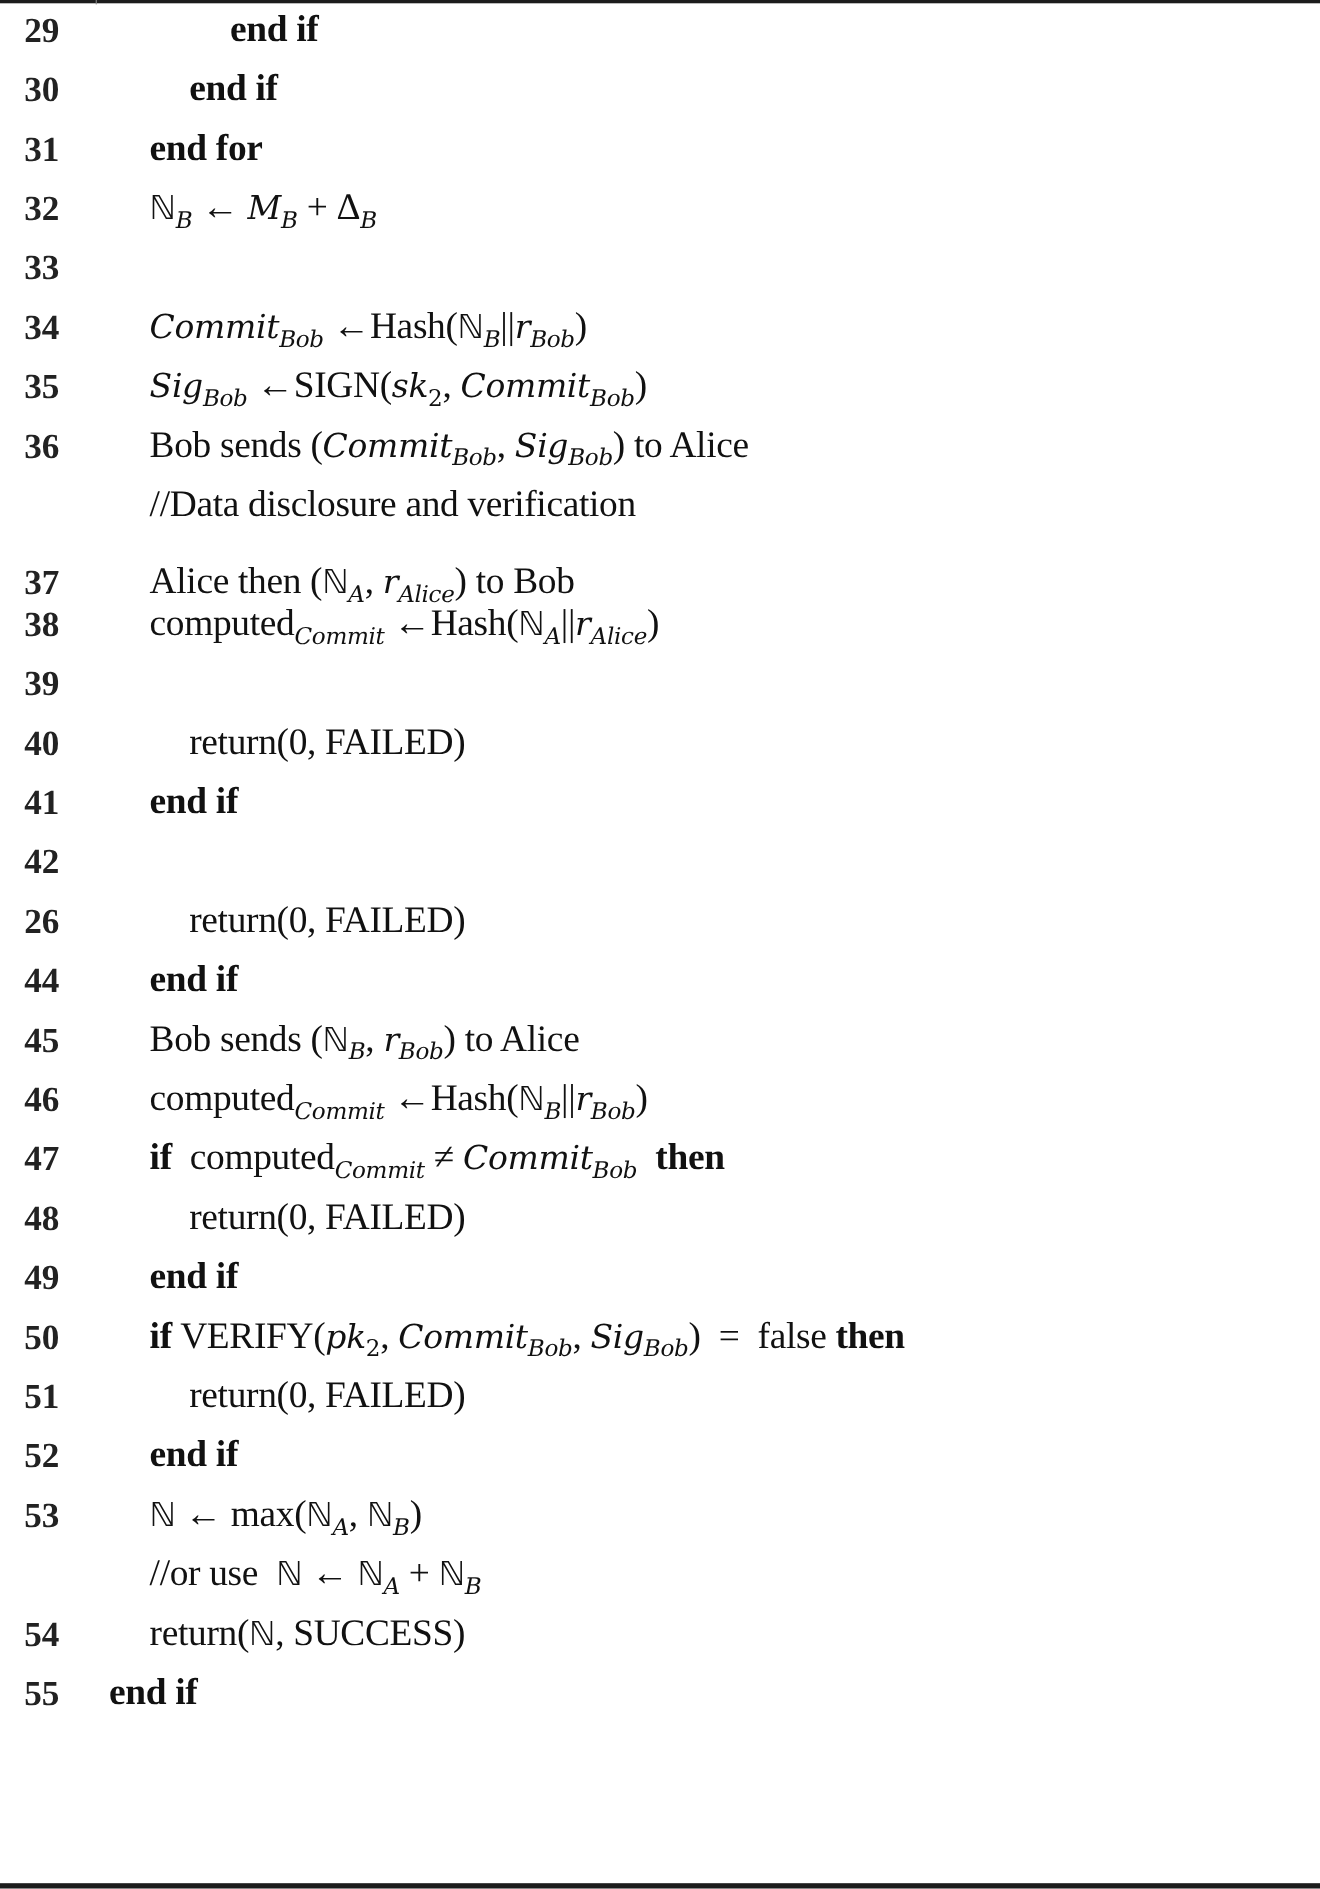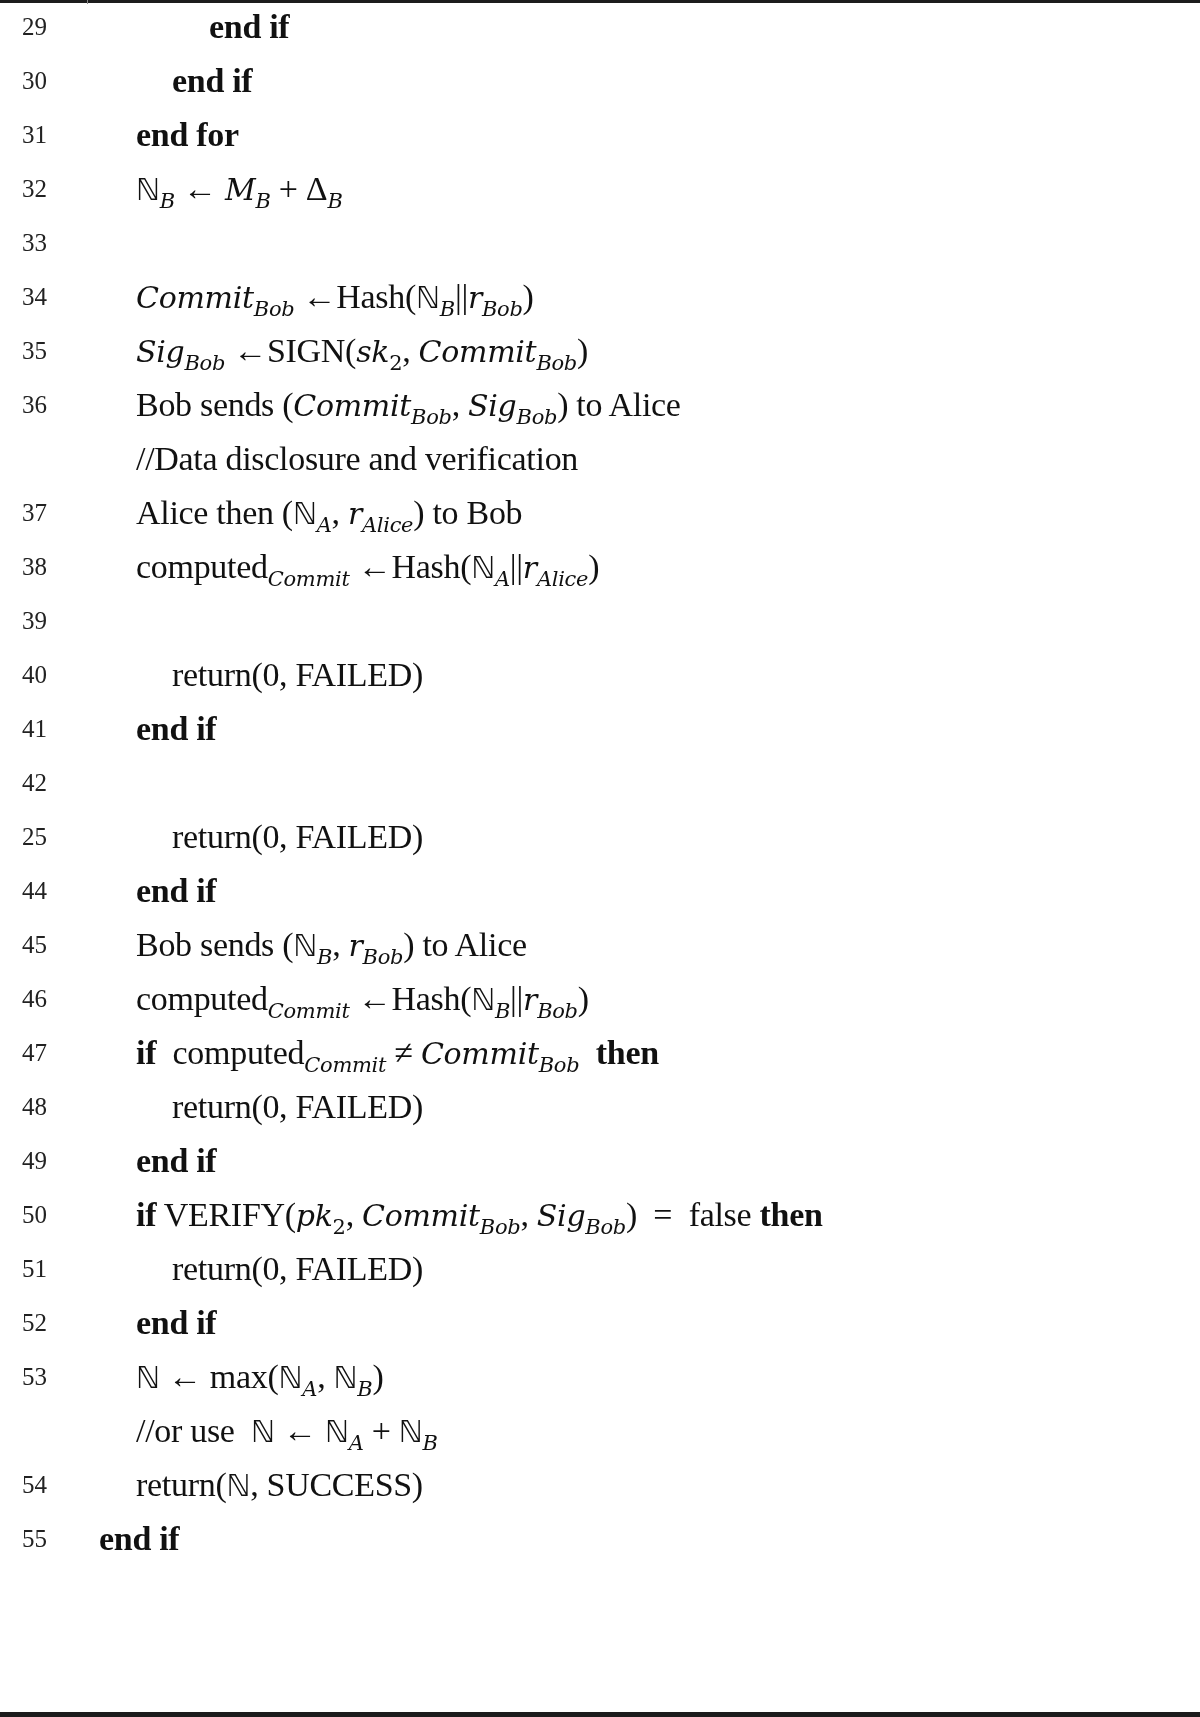--- a/index.html
+++ b/index.html
@@ -19,21 +19,21 @@
     .rule-bottom {
       position: absolute; left: 0; top: 1712px; width: 1200px; height: 5px;
       background: #1c1c1c;
     }
     .algo { position: absolute; left: 0; top: 0; width: 1200px; }
     .row {
       position: absolute; left: 0; width: 1200px; height: 54px;
     }
     .ln {
       position: absolute; left: 22px; top: 0; width: 40px;
-      font-size: 25px; line-height: 54px; color: #222;
+      font-size: 32px; line-height: 54px; color: #222; font-weight: bold;
     }
     .code {
       position: absolute; top: 0; white-space: nowrap;
       font-size: 34px; line-height: 54px; letter-spacing: -0.3px; text-align: right;
     }
     .code b { font-weight: bold; }
     .code .m {
       font-family: "DejaVu Serif", serif; font-style: italic; font-size: 30px;
     }
     .code .sub {
@@ -90,21 +90,21 @@
   <div class="row" style="top:378px">
     <span class="ln">36</span>
     <span class="code" style="left:136px"><span>Bob sends (</span><span class="m">Commit</span><span class="sub">Bob</span><span>, </span> <span class="m">Sig</span><span class="sub">Bob</span><span>) to Alice</span></span>
   </div>
 
   <div class="row" style="top:432px">
     <span class="ln"></span>
     <span class="code" style="left:136px">//Data disclosure and verification</span>
   </div>
 
-  <div class="row" style="top:486px">
+  <div class="row" style="top:502px">
     <span class="ln">37</span>
     <span class="code" style="left:136px"><span>Alice then (</span><span class="bb">ℕ</span><span class="sub">A</span><span>, </span> <span class="m">r</span><span class="sub">Alice</span><span>) to Bob</span></span>
   </div>
 
   <div class="row" style="top:540px">
     <span class="ln">38</span>
     <span class="code" style="left:136px"><span>computed</span><span class="sub">Commit</span> <span>←</span><span>Hash(</span><span class="bb">ℕ</span><span class="sub">A</span><span>||</span><span class="m">r</span><span class="sub">Alice</span><span>)</span></span>
   </div>
 
   <div class="row" style="top:594px">
@@ -119,21 +119,21 @@
   <div class="row" style="top:702px">
     <span class="ln">41</span>
     <span class="code" style="left:136px"><b>end if</b></span>
   </div>
 
   <div class="row" style="top:756px">
     <span class="ln">42</span>
   </div>
 
   <div class="row" style="top:810px">
-    <span class="ln">25</span>
+    <span class="ln">26</span>
     <span class="code" style="left:172px">return(0, FAILED)</span>
   </div>
 
   <div class="row" style="top:864px">
     <span class="ln">44</span>
     <span class="code" style="left:136px"><b>end if</b></span>
   </div>
 
   <div class="row" style="top:918px">
     <span class="ln">45</span>

